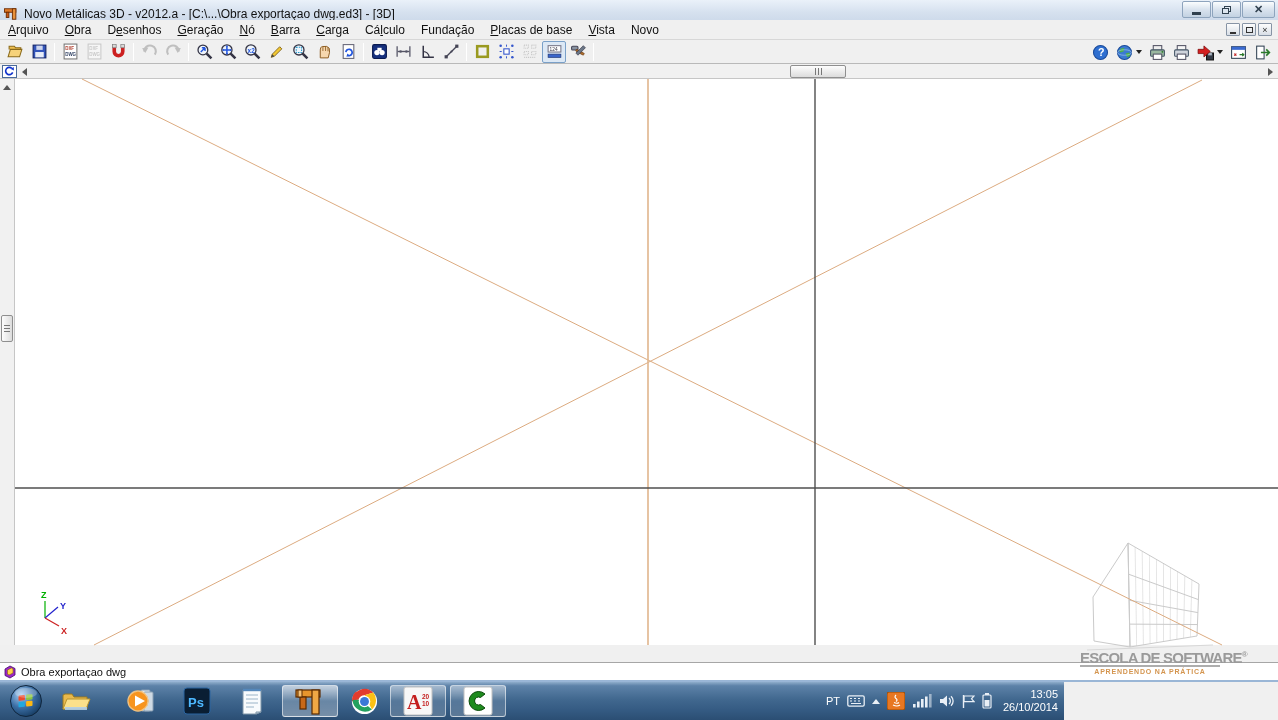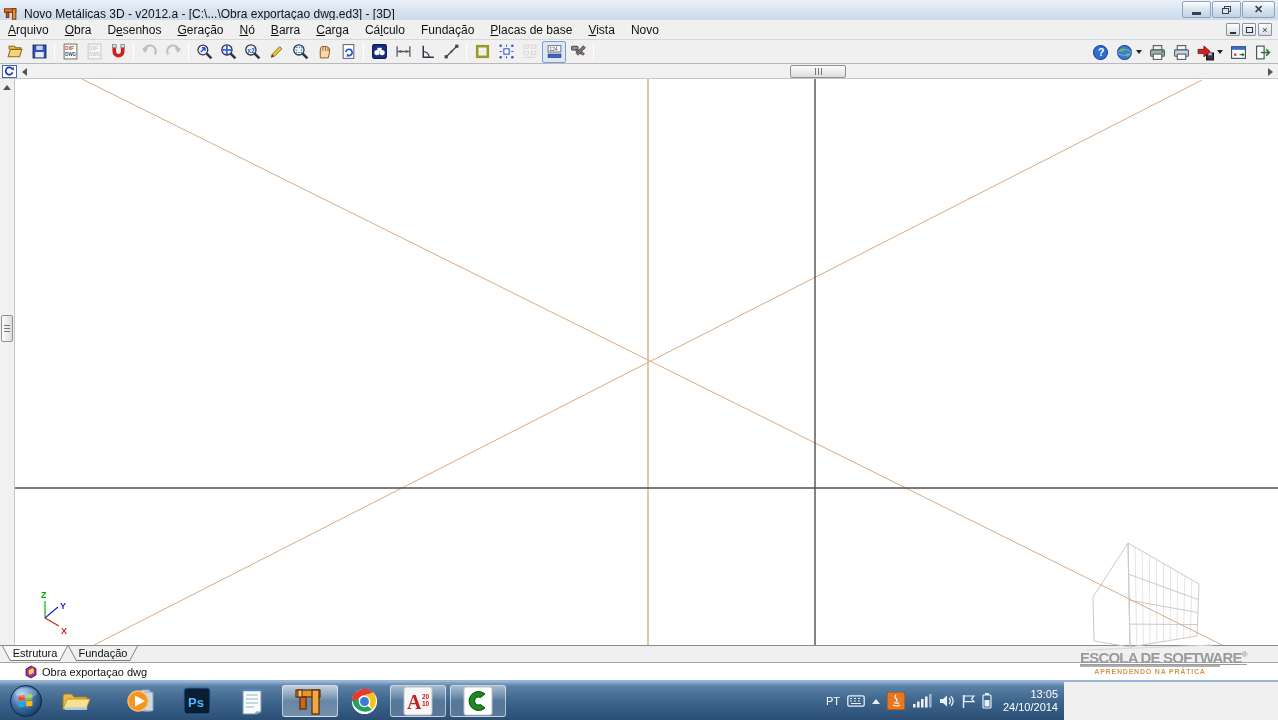--- a/index.html
+++ b/index.html
@@ -69,38 +69,38 @@
   .vthumb { position:absolute; left:1px; top:236px; width:12px; height:27px;
     background:linear-gradient(90deg,#fdfdfd,#dcdcdc); border:1px solid #8f8f8f; border-radius:2px;
     display:flex; flex-direction:column; align-items:center; justify-content:center; gap:2px; }
   .vthumb i { width:6px; height:1px; background:#777; display:block; }
 
   #scene { position:absolute; top:64px; left:0; width:1278px; height:608px; z-index:30; pointer-events:none; }
 
   
   .wm-text { position:absolute; left:1080px; top:647px; width:140px; z-index:31; text-align:center; pointer-events:none; }
   .wm-title { font-size:15px; font-weight:bold; letter-spacing:-0.8px; color:#9a9a9a;
-    border-bottom:2px solid #adadad; line-height:15px; white-space:nowrap;text-decoration:underline; }
+    border-bottom:2px solid #adadad; line-height:15px; white-space:nowrap; }
   .wm-title sup { font-size:8px; }
   .wm-sub { font-size:7px; font-weight:bold; letter-spacing:.8px; color:#d4954f; margin-top:1px; }
 
   
   .tabbar { position:absolute; top:645px; left:0; width:1278px; height:17px; background:#f0f0f0;
     border-top:1px solid #8a8a8a; }
   .tab { position:absolute; top:0; height:15px; }
   .tab .outer { position:absolute; inset:0; background:#7d7d7d;
     clip-path:polygon(0 0,100% 0,calc(100% - 8px) 100%,8px 100%); }
   .tab .inner { position:absolute; left:1px; right:1px; top:0; bottom:1px; background:#efefef;
     clip-path:polygon(0 0,100% 0,calc(100% - 7.4px) 100%,7.4px 100%); }
   .tab.active .inner { background:#fafafa; }
   .tab .lbl { position:absolute; inset:0; font-size:11px; color:#111; text-align:center; line-height:14px; }
 
   
   .statusbar { position:absolute; top:662px; left:0; width:1278px; height:20px; background:#ffffff;
-    border-top:1px solid #a6a6a6; border-bottom:2px solid #9ab6d6; display:flex; align-items:center;padding-left:21px; }
+    border-top:1px solid #a6a6a6; border-bottom:2px solid #9ab6d6; display:flex; align-items:center; }
   .status-text { font-size:11px; color:#111; margin-left:4px; }
 
   
   .taskbar { position:absolute; top:682px; left:0; width:1064px; height:38px;
     background:linear-gradient(180deg,#8fadcb 0%,#5d82a8 10%,#41688f 45%,#345a82 75%,#2b4e73 100%); }
   .tb-app { position:absolute; top:3px; width:56px; height:32px; display:flex; align-items:center; justify-content:center; }
   .tb-app.boxed { background:linear-gradient(180deg,rgba(255,255,255,.45),rgba(255,255,255,.12) 50%,rgba(255,255,255,.22));
     border:1px solid rgba(255,255,255,.55); border-radius:3px; }
   .tb-app.front { background:linear-gradient(180deg,rgba(255,255,255,.62),rgba(255,255,255,.22) 50%,rgba(255,255,255,.35)); }
   .start-orb { position:absolute; left:9px; top:2px; width:34px; height:34px; }
@@ -451,32 +451,20 @@
       <text x="60" y="545" fill="#2222cc" font-size="9" font-weight="bold" font-family="Liberation Sans, sans-serif">Y</text>
       <line x1="45" y1="554" x2="59" y2="562" stroke="#cc2222" stroke-width="1.2"></line>
       <text x="61" y="570" fill="#cc2222" font-size="9" font-weight="bold" font-family="Liberation Sans, sans-serif">X</text>
     </svg>
 
   <div class="wm-text">
     <div class="wm-title"><span>ESCOLA DE SOFTWARE</span><sup>®</sup></div>
     <div class="wm-sub">APRENDENDO NA PRÁTICA</div>
   </div>
 
-  <div class="tabbar">
-    <div class="tab active" style="left:2px; width:66px">
-      <div class="outer"></div>
-        <div class="inner"></div>
-      <div class="lbl">Estrutura</div>
-    </div>
-    <div class="tab" style="left:68px; width:70px">
-      <div class="outer"></div>
-        <div class="inner"></div>
-      <div class="lbl">Fundação</div>
-    </div>
-  </div>
 
   <div class="statusbar">
     <svg width="14" height="14" viewBox="0 0 14 14" style="margin-left:3px">
       <path d="M2,4 L7,1 L12,3.5 L12,10 L7,13 L2,10.5 Z" fill="#9a28c8" stroke="#4a0a6a" stroke-width=".8"></path>
       <path d="M4.5,5 L8.5,3 L10,4 L10,8 L6,10 L4.5,9 Z" fill="#ffd24a" stroke="#8a6a00" stroke-width=".6"></path>
       </svg>
     <span class="status-text">Obra exportaçao dwg</span>
   </div>
 
   <div class="taskbar">
@@ -588,17 +576,17 @@
         <path d="M1.5,1 V14" stroke="#e9eff6" stroke-width="1.4"></path>
         <path d="M2,2 H12 L9.5,4.8 L12,7.6 H2 Z" fill="none" stroke="#e9eff6" stroke-width="1.2"></path>
         </svg>
       <svg width="10" height="16" viewBox="0 0 10 16">
         <rect x="3" y="0" width="4" height="2" fill="#e9eff6"></rect>
         <rect x="1" y="2" width="8" height="13" rx="1" fill="none" stroke="#e9eff6" stroke-width="1.2"></rect>
         <rect x="2.5" y="7" width="5" height="6.5" fill="#e9eff6"></rect>
         </svg>
       <div class="tray-clock">
         <div>13:05</div>
-        <div>24/10/2014</div>
+        <div>26/10/2014</div>
       </div>
     </div>
   </div>
 </div>
 
 </body></html>

